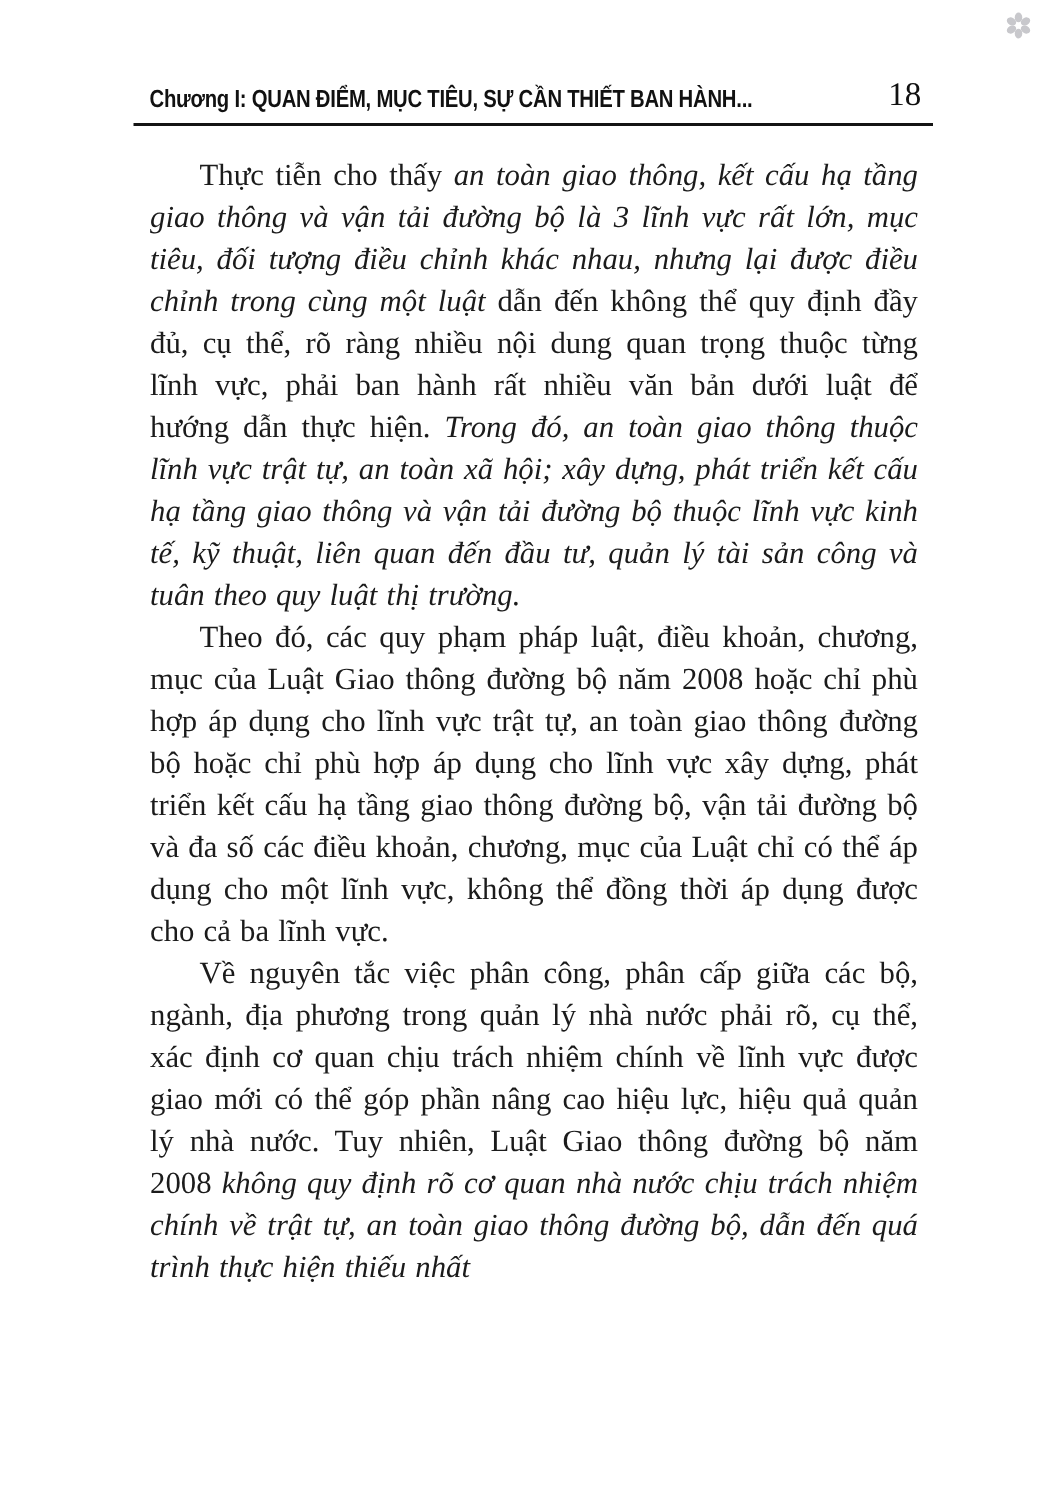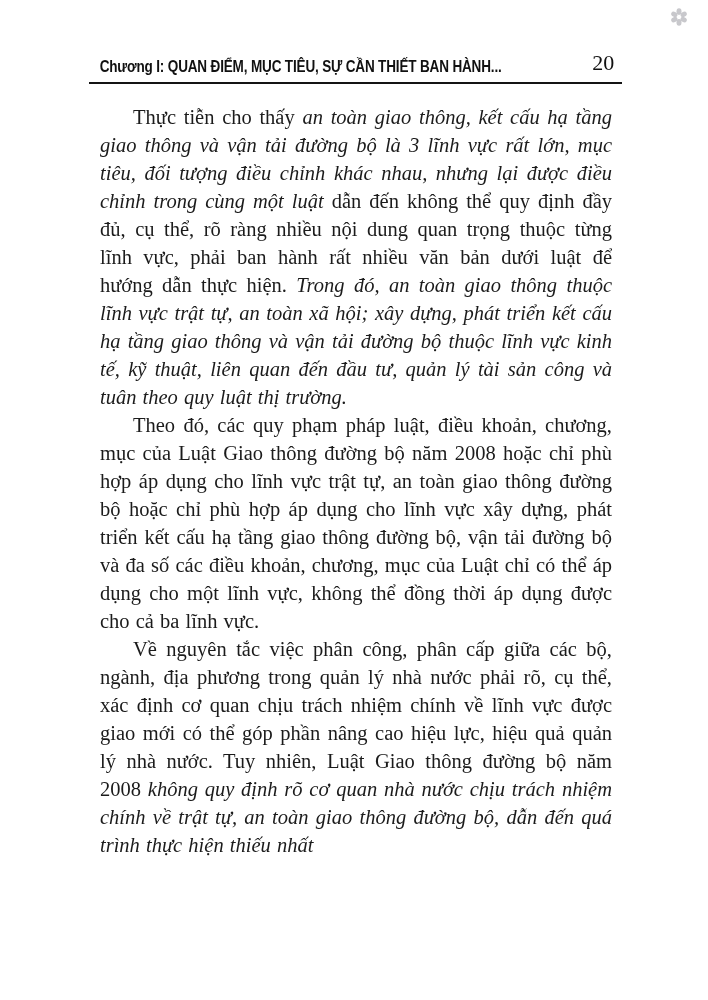--- a/index.html
+++ b/index.html
@@ -94,21 +94,21 @@
         <ellipse cx="9" cy="3.6" rx="2.5" ry="3.3" transform="rotate(240 9 9)"></ellipse>
         <ellipse cx="9" cy="3.6" rx="2.5" ry="3.3" transform="rotate(300 9 9)"></ellipse>
       </g>
       <circle cx="9" cy="9" r="1.4" fill="#ffffff"></circle>
     </svg>
   </div>
 
   <div class="running-header">
     <div class="header-row">
       <span class="chapter-title">Chương I: QUAN ĐIỂM, MỤC TIÊU, SỰ CẦN THIẾT BAN HÀNH...</span>
-      <span class="page-number">20</span>
+      <span class="page-number">18</span>
     </div>
     <hr class="header-rule">
   </div>
 
   <div class="body-text" id="body-text">
       <p><span class="seg-normal">Thực tiễn cho thấy </span><span class="seg-italic">an toàn giao thông, kết cấu hạ tầng giao thông và vận tải đường bộ là 3 lĩnh vực rất lớn, mục tiêu, đối tượng điều chỉnh khác nhau, nhưng lại được điều chỉnh trong cùng một luật</span><span class="seg-normal"> dẫn đến không thể quy định đầy đủ, cụ thể, rõ ràng nhiều nội dung quan trọng thuộc từng lĩnh vực, phải ban hành rất nhiều văn bản dưới luật để hướng dẫn thực hiện. </span><span class="seg-italic">Trong đó, an toàn giao thông thuộc lĩnh vực trật tự, an toàn xã hội; xây dựng, phát triển kết cấu hạ tầng giao thông và vận tải đường bộ thuộc lĩnh vực kinh tế, kỹ thuật, liên quan đến đầu tư, quản lý tài sản công và tuân theo quy luật thị trường.</span></p>
       <p><span class="seg-normal">Theo đó, các quy phạm pháp luật, điều khoản, chương, mục của Luật Giao thông đường bộ năm 2008 hoặc chỉ phù hợp áp dụng cho lĩnh vực trật tự, an toàn giao thông đường bộ hoặc chỉ phù hợp áp dụng cho lĩnh vực xây dựng, phát triển kết cấu hạ tầng giao thông đường bộ, vận tải đường bộ và đa số các điều khoản, chương, mục của Luật chỉ có thể áp dụng cho một lĩnh vực, không thể đồng thời áp dụng được cho cả ba lĩnh vực.</span></p>
       <p><span class="seg-normal">Về nguyên tắc việc phân công, phân cấp giữa các bộ, ngành, địa phương trong quản lý nhà nước phải rõ, cụ thể, xác định cơ quan chịu trách nhiệm chính về lĩnh vực được giao mới có thể góp phần nâng cao hiệu lực, hiệu quả quản lý nhà nước. Tuy nhiên, Luật Giao thông đường bộ năm 2008 </span><span class="seg-italic">không quy định rõ cơ quan nhà nước chịu trách nhiệm chính về trật tự, an toàn giao thông đường bộ, dẫn đến quá trình thực hiện thiếu nhất</span></p>
     </div>
 

